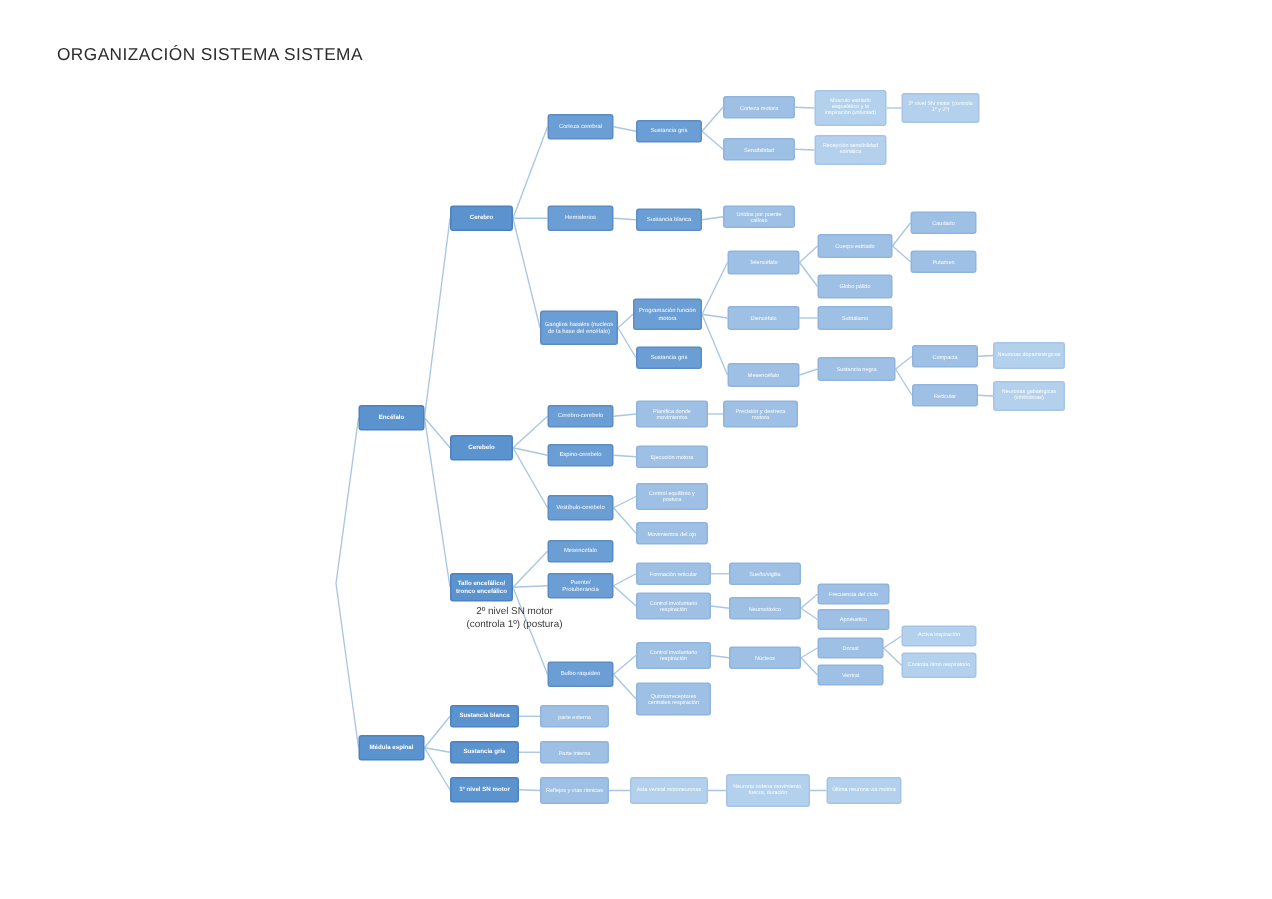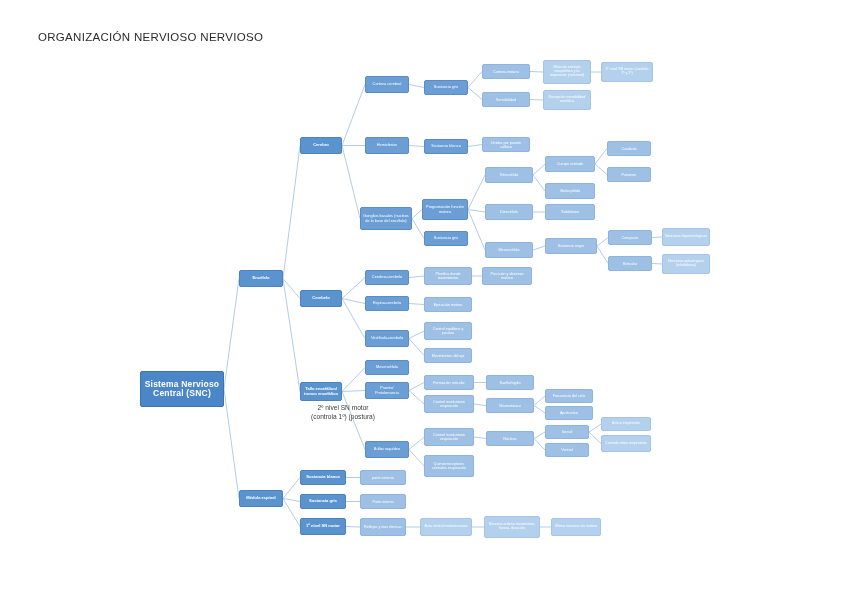--- a/index.html
+++ b/index.html
@@ -84,21 +84,21 @@
     color: #3a3a3a;
     font-size: 6.6px;
     text-align: center;
     line-height: 1.35;
     white-space: pre-line;
   }
 </style>
 </head>
 <body>
 
-<div id="page-title">ORGANIZACIÓN NERVIOSO NERVIOSO</div>
+<div id="page-title">ORGANIZACIÓN SISTEMA SISTEMA</div>
 
 <div id="canvas">
   <svg id="edges">
       <line x1="224" y1="389" x2="239" y2="278.5" stroke="#a9c6e3" stroke-width="0.9"></line>
       <line x1="224" y1="389" x2="239" y2="498.5" stroke="#a9c6e3" stroke-width="0.9"></line>
       <line x1="283" y1="278.5" x2="300" y2="145.5" stroke="#a9c6e3" stroke-width="0.9"></line>
       <line x1="283" y1="278.5" x2="300" y2="298.5" stroke="#a9c6e3" stroke-width="0.9"></line>
       <line x1="283" y1="278.5" x2="300" y2="391.5" stroke="#a9c6e3" stroke-width="0.9"></line>
       <line x1="342" y1="145.5" x2="365" y2="84.5" stroke="#a9c6e3" stroke-width="0.9"></line>
       <line x1="342" y1="145.5" x2="365" y2="145.5" stroke="#a9c6e3" stroke-width="0.9"></line>
@@ -153,23 +153,20 @@
       <line x1="283" y1="498.5" x2="300" y2="477.5" stroke="#a9c6e3" stroke-width="0.9"></line>
       <line x1="283" y1="498.5" x2="300" y2="501.5" stroke="#a9c6e3" stroke-width="0.9"></line>
       <line x1="283" y1="498.5" x2="300" y2="526.5" stroke="#a9c6e3" stroke-width="0.9"></line>
       <line x1="346" y1="477.5" x2="360" y2="477.5" stroke="#a9c6e3" stroke-width="0.9"></line>
       <line x1="346" y1="501.5" x2="360" y2="501.5" stroke="#a9c6e3" stroke-width="0.9"></line>
       <line x1="346" y1="526.5" x2="360" y2="527" stroke="#a9c6e3" stroke-width="0.9"></line>
       <line x1="406" y1="527" x2="420" y2="527" stroke="#a9c6e3" stroke-width="0.9"></line>
       <line x1="472" y1="527" x2="484" y2="527" stroke="#a9c6e3" stroke-width="0.9"></line>
       <line x1="540" y1="527" x2="551" y2="527" stroke="#a9c6e3" stroke-width="0.9"></line>
     </svg>
-<div class="node lvl-root" style="left: 140px; top: 371px; width: 84px; height: 36px;">
-      <span>Sistema Nervioso Central (SNC)</span>
-    </div>
     <div class="node lvl-a" style="left: 239px; top: 270px; width: 44px; height: 17px;">
       <span>Encéfalo</span>
     </div>
     <div class="node lvl-a" style="left: 239px; top: 490px; width: 44px; height: 17px;">
       <span>Médula espinal</span>
     </div>
     <div class="node lvl-a" style="left: 300px; top: 137px; width: 42px; height: 17px;">
       <span>Cerebro</span>
     </div>
     <div class="node lvl-a" style="left: 300px; top: 290px; width: 42px; height: 17px;">

